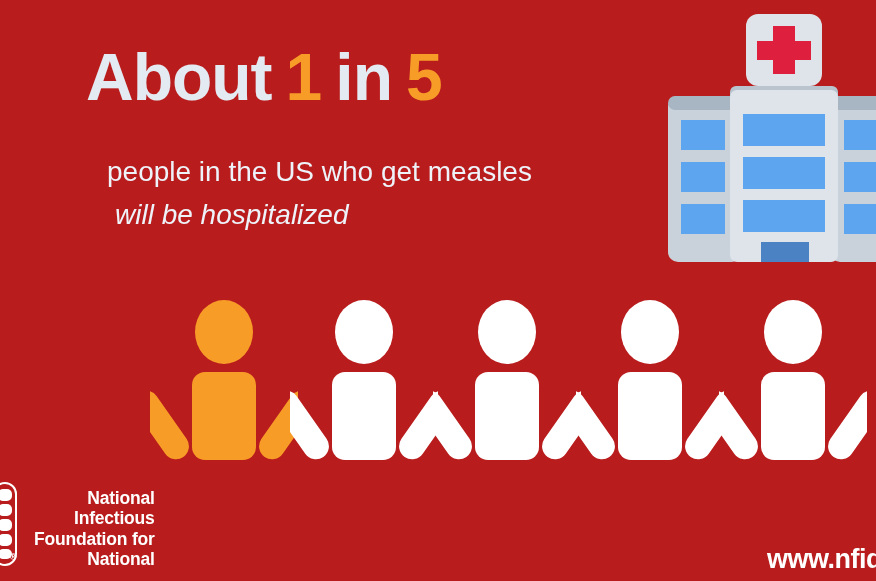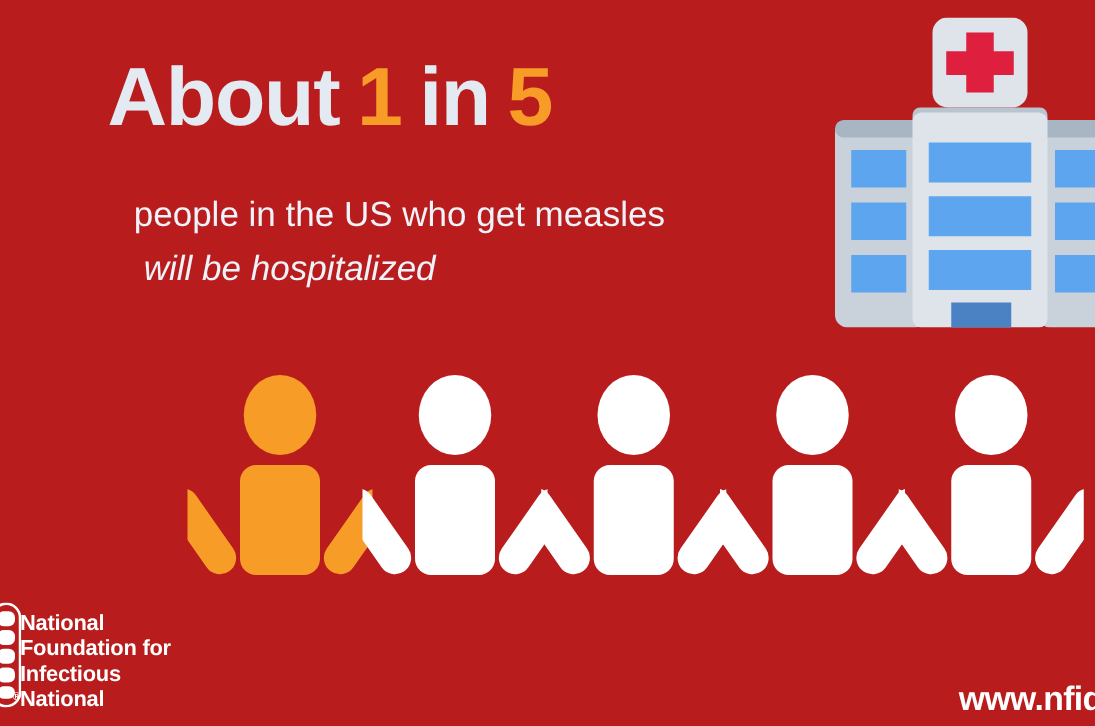--- a/index.html
+++ b/index.html
@@ -87,28 +87,29 @@
   .logo-reg {
     position: absolute;
     left: 10px;
     top: 72px;
     font-size: 9px;
     color: #ffffff;
     font-weight: bold;
   }
   .logo-text {
     position: absolute;
-    left: 16px;
+    left: 34px;
     top: 8px;
     color: #ffffff;
     font-size: 17.5px;
     font-weight: bold;
     line-height: 1.17;
     letter-spacing: -0.2px;
     white-space: nowrap;
+    text-align: right;
   }
 
   
   .url {
     position: absolute;
     right: -6px;
     bottom: 6px;
     color: #ffffff;
     font-size: 27px;
     font-weight: bold;
@@ -221,21 +222,21 @@
         <rect x="5" y="7" width="14" height="12" rx="5" fill="#ffffff"></rect>
         <rect x="5" y="22" width="14" height="12" rx="5" fill="#ffffff"></rect>
         <rect x="5" y="37" width="14" height="12" rx="5" fill="#ffffff"></rect>
         <rect x="5" y="52" width="14" height="12" rx="5" fill="#ffffff"></rect>
         <rect x="5" y="67" width="14" height="10" rx="5" fill="#ffffff"></rect>
       </svg>
     </div>
     <div class="logo-reg">®</div>
     <div class="logo-text">
       <div>National</div>
+      <div>Infectious</div>
       <div>Foundation for</div>
-      <div>Infectious</div>
       <div>National</div>
     </div>
   </div>
 
   <div class="url">www.nfid</div>
 
 </div>
 
 </body></html>

